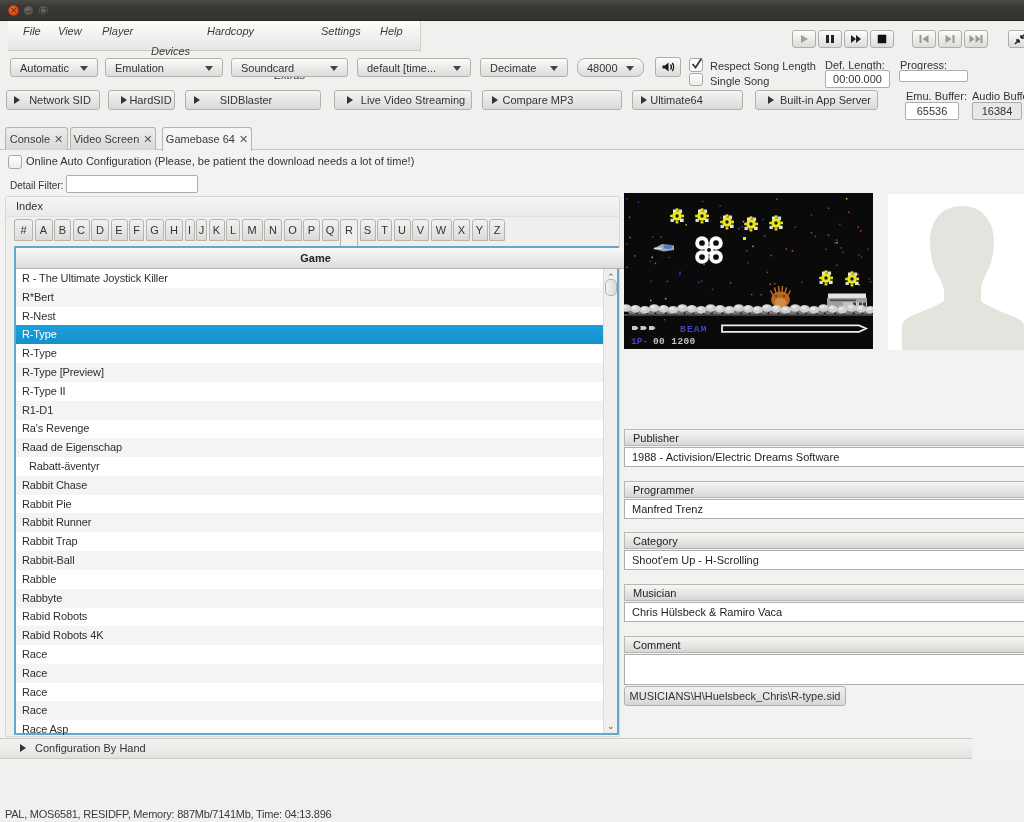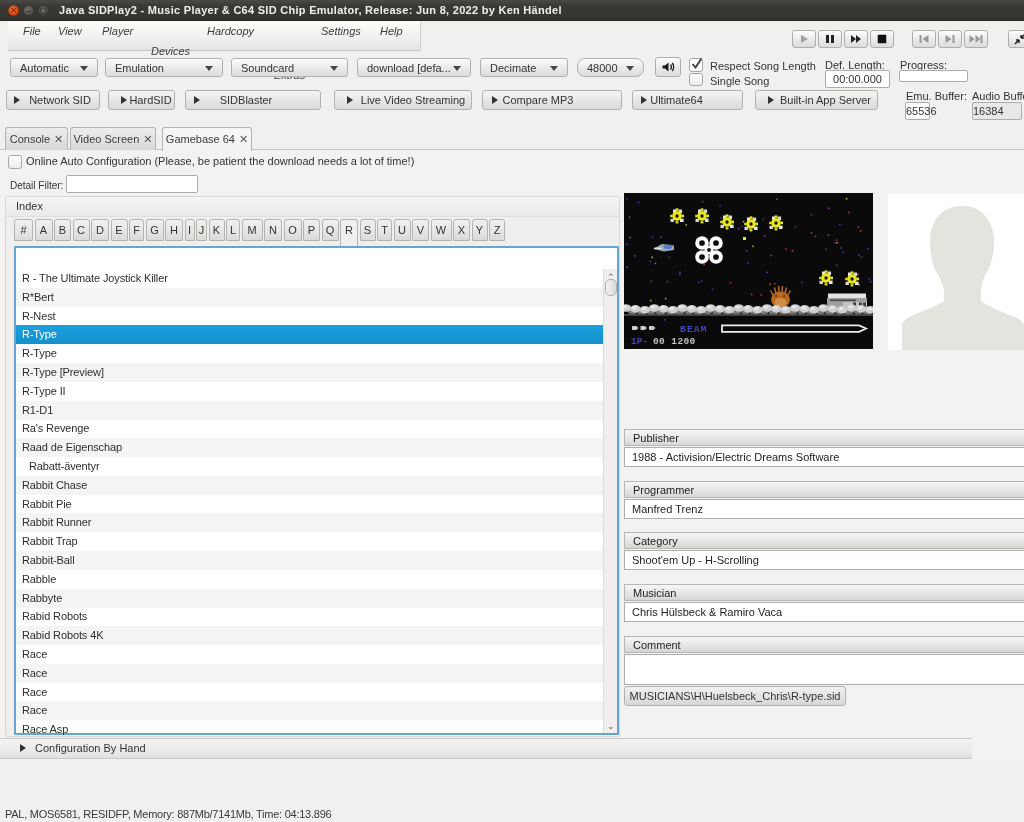--- a/index.html
+++ b/index.html
@@ -83,21 +83,20 @@
 <div id="titlebar" class="abs">
   <div class="wbtn" id="btn-close">
       <span>✕</span>
     </div>
   <div class="wbtn" id="btn-min">
       <span>–</span>
     </div>
   <div class="wbtn" id="btn-max">
       <span>▢</span>
     </div>
-  <div class="ttext">Java SIDPlay2 - Music Player &amp; C64 SID Chip Emulator, Release: Jun 8, 2022 by Ken Händel</div>
 </div>
 
 <div id="menubar" class="abs">
   <span class="mi" style="left:15px;">File</span>
     <span class="mi" style="left:50px;">View</span>
     <span class="mi" style="left:94px;">Player</span>
     <span class="mi" style="left:143px;margin-top:20px;">Devices</span>
     <span class="mi" style="left:199px;">Hardcopy</span>
     <span class="mi" style="left:266px;margin-top:44px;">Extras</span>
     <span class="mi" style="left:313px;">Settings</span>
@@ -157,21 +156,21 @@
   </div>
 <div class="combo" style="left:105px;width:118px;">
     <span class="ct">Emulation</span>
     <span class="arr"></span>
   </div>
 <div class="combo" style="left:231px;width:117px;">
     <span class="ct">Soundcard</span>
     <span class="arr"></span>
   </div>
 <div class="combo" style="left:357px;width:114px;">
-    <span class="ct">download [defa...</span>
+    <span class="ct">default [time...</span>
     <span class="arr"></span>
   </div>
 <div class="combo" style="left:480px;width:88px;">
     <span class="ct">Decimate</span>
     <span class="arr"></span>
   </div>
 <div class="combo" style="left:577px;width:67px;border-radius:8px;">
     <span class="ct">48000</span>
     <span class="arr"></span>
   </div>
@@ -217,23 +216,23 @@
   </div>
 <div class="tbtn" style="left:632px;width:111px;">
     <span class="ar" style="left:8px;"></span>
     <span class="tx" style="transform:translateX(-11px);">Ultimate64</span>
   </div>
 <div class="tbtn" style="left:755px;width:123px;">
     <span class="ar" style="left:12px;"></span>
     <span class="tx" style="transform:translateX(9px);">Built-in App Server</span>
   </div>
 <div class="lbl" style="left:906px;top:90px;">Emu. Buffer:</div>
-<div class="tfield" style="left:905px;top:102px;width:25px;height:18px;text-align:center;line-height:17px;">65536</div>
+<div class="tfield" style="left:905px;top:102px;width:54px;height:18px;text-align:center;line-height:17px;">65536</div>
 <div class="lbl" style="left:972px;top:90px;white-space:nowrap;">Audio Buffe:</div>
-<div class="tfield" style="left:972px;top:102px;width:50px;height:18px;text-align:left;line-height:17px;background:#e9e8e6;">16384</div>
+<div class="tfield" style="left:972px;top:102px;width:50px;height:18px;text-align:center;line-height:17px;background:#e9e8e6;">16384</div>
 
 <div id="tabstrip" class="abs">
   <div class="line"></div>
   <div class="tab" style="left:5px;width:63px;line-height:22px;">Console<span class="x">✕</span></div>
   <div class="tab" style="left:70px;width:86px;line-height:22px;">Video Screen<span class="x">✕</span></div>
   <div class="tab sel" style="left:162px;width:90px;line-height:23px;">Gamebase 64<span class="x">✕</span></div>
 </div>
 
 <div id="content" class="abs">
   <div class="cb" style="left:8px;top:5px;background:linear-gradient(#fefefe,#ececea);"></div>
@@ -270,20 +269,21 @@
       <div class="ltab" style="left:377px;width:15px;">T</div>
       <div class="ltab" style="left:393.5px;width:17px;">U</div>
       <div class="ltab" style="left:412px;width:17px;">V</div>
       <div class="ltab" style="left:430.5px;width:21px;">W</div>
       <div class="ltab" style="left:453px;width:17px;">X</div>
       <div class="ltab" style="left:471.5px;width:16px;">Y</div>
       <div class="ltab" style="left:489px;width:16px;">Z</div>
     </div>
 
   <div id="tablewrap">
+    <div id="thead">Game</div>
     <div id="tbody">
         <div class="trow" style="top:21px;">R - The Ultimate Joystick Killer</div>
         <div class="trow alt" style="top:39.8px;">R*Bert</div>
         <div class="trow" style="top:58.6px;">R-Nest</div>
         <div class="trow alt sel" style="top:77.4px;">R-Type</div>
         <div class="trow" style="top:96.2px;">R-Type</div>
         <div class="trow alt" style="top:115px;">R-Type [Preview]</div>
         <div class="trow" style="top:133.8px;">R-Type II</div>
         <div class="trow alt" style="top:152.6px;">R1-D1</div>
         <div class="trow" style="top:171.4px;">Ra's Revenge</div>

